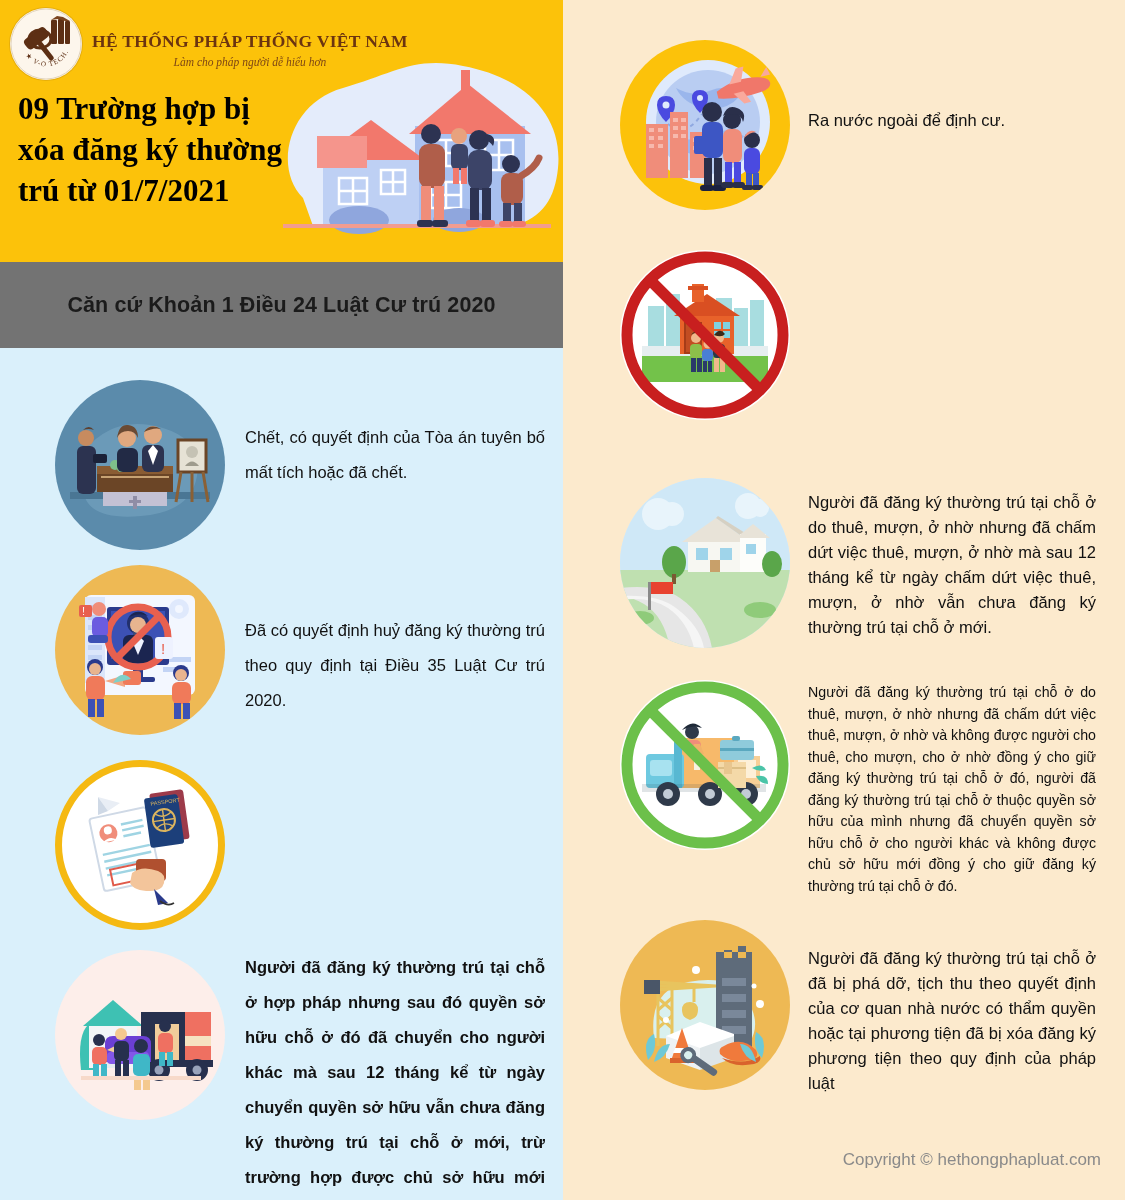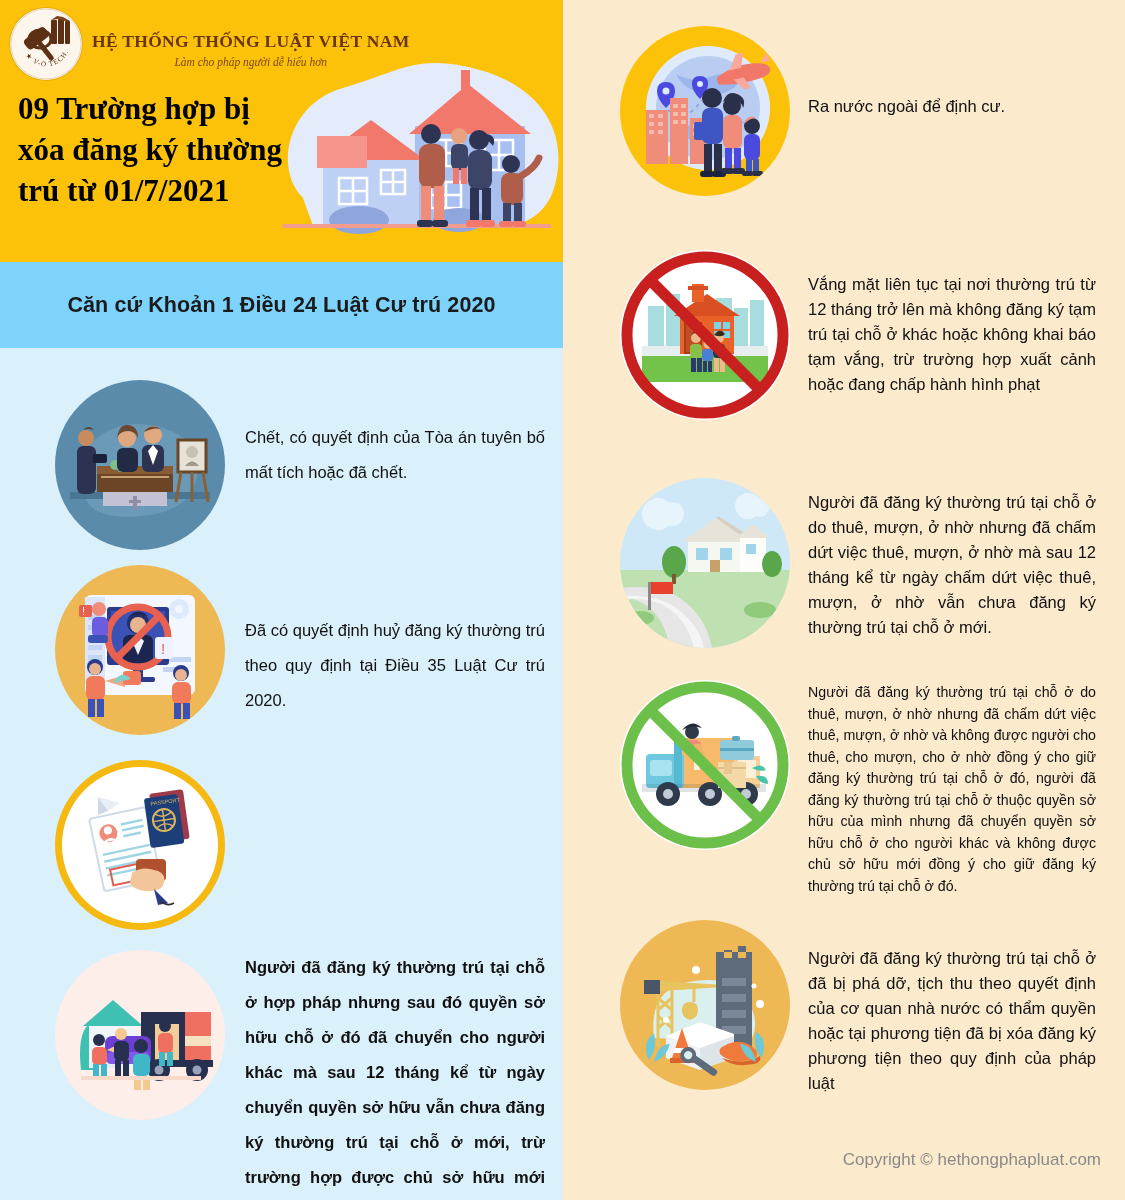--- a/index.html
+++ b/index.html
@@ -47,21 +47,21 @@
     font-family: "Liberation Serif", serif; font-weight: bold;
     font-size: 31px; line-height: 41px; color: #000000;
   }
 
   
   .header-illus { position: absolute; right: 0px; top: 48px; width: 300px; height: 212px; }
 
   
   .subtitle-band {
     position: absolute; left: 0; top: 262px; width: 563px; height: 86px;
-    background: #7dd3fc; display: flex; align-items: center; justify-content: center;
+    background: #737373; display: flex; align-items: center; justify-content: center;
   }
   .subtitle-text {
     font-size: 21.5px; font-weight: bold; color: #1b1b1b; letter-spacing: .1px;
   }
 
   
   .item { position: absolute; display: flex; align-items: flex-start; }
   .icon-wrap { flex: 0 0 auto; position: relative; }
   .icon-circle { border-radius: 50%; position: relative; overflow: hidden; }
   .item-text {
@@ -116,21 +116,21 @@
           </g>
           <ellipse cx="30" cy="31" rx="11" ry="9" fill="none" stroke="#5d2f14" stroke-width="3"></ellipse>
 
           <path id="arcpath" d="M14 44 A24 24 0 0 0 58 44" fill="none"></path>
           <text font-family="Liberation Serif, serif" font-size="7" fill="#5d2f14" letter-spacing="1.1">
             <textPath href="#arcpath" startOffset="6%">★ V-O TECH., JSC ★</textPath>
           </text>
         </svg>
       </div>
       <div class="brand-text">
-        <div class="brand-title">HỆ THỐNG THỐNG LUẬT VIỆT NAM</div>
+        <div class="brand-title">HỆ THỐNG PHÁP THỐNG VIỆT NAM</div>
         <div class="brand-sub">Làm cho pháp người dễ hiểu hơn</div>
       </div>
     </div>
 
     <div class="headline">09 Trường hợp bị xóa đăng ký thường trú từ 01/7/2021</div>
 
     <div class="header-illus">
       <svg width="300" height="212" viewBox="0 0 300 212">
         <path d="M40 150 C10 120 25 55 80 40 C130 26 150 8 200 18 C265 30 300 70 295 120 C292 150 280 170 250 178 L50 178 Z" fill="#e4ecfb"></path>
 
@@ -408,21 +408,21 @@
             <rect x="104" y="102" width="6" height="14" fill="#3fb7c7"></rect>
             <rect x="112" y="102" width="6" height="14" fill="#3fb7c7"></rect>
           </g>
           <rect x="26" y="126" width="120" height="4" fill="#f7d9c9"></rect>
         </svg>
       </div>
     </div>
     <div class="item-text" style="margin-top:0px;font-weight:bold;">Người đã đăng ký thường trú tại chỗ ở hợp pháp nhưng sau đó quyền sở hữu chỗ ở đó đã chuyển cho người khác mà sau 12 tháng kể từ ngày chuyển quyền sở hữu vẫn chưa đăng ký thường trú tại chỗ ở mới, trừ trường hợp được chủ sở hữu mới đồng ý tiếp tục cho thuê, cho mượn, cho ở nhà và cho đăng ký thường  trú tại chỗ ở đó.</div>
   </div>
 
-  <div class="item item-r" style="top:26px;">
+  <div class="item item-r" style="top:40px;">
     <div class="icon-wrap">
       <div class="icon-circle" style="background:#fcc20a;">
         <svg width="170" height="170" viewBox="0 0 170 170">
           <circle cx="88" cy="82" r="62" fill="#dfeafc"></circle>
           <circle cx="88" cy="82" r="52" fill="#b9cdf2"></circle>
           <g fill="#9ab6ec">
             <path d="M56 48 q18 10 36 2 q14 -6 28 6 q-14 16 -36 12 q-20 -4 -28 -20z"></path>
             <path d="M50 96 q22 8 40 -2 q16 -8 34 2 q-16 22 -42 20 q-24 -2 -32 -20z"></path>
           </g>
 
@@ -542,21 +542,20 @@
             <rect x="93" y="94" width="12" height="14" rx="4" fill="#2a3a4a"></rect>
             <rect x="94" y="108" width="5" height="14" fill="#f0b98b"></rect>
             <rect x="100" y="108" width="5" height="14" fill="#f0b98b"></rect>
           </g>
 
           <circle cx="85" cy="85" r="78" fill="none" stroke="#c81f1f" stroke-width="11"></circle>
           <line x1="30" y1="30" x2="140" y2="140" stroke="#c81f1f" stroke-width="11"></line>
         </svg>
       </div>
     </div>
-    <div class="item-text" style="margin-top:22px;">Vắng mặt liên tục tại nơi thường trú từ 12 tháng trở lên mà không đăng ký tạm trú tại chỗ ở khác hoặc không khai báo tạm vắng, trừ trường hợp xuất cảnh hoặc đang chấp hành hình phạt</div>
   </div>
 
   <div class="item item-r" style="top:478px;">
     <div class="icon-wrap">
       <div class="icon-circle" style="background:#d7ecf8;">
         <svg width="170" height="170" viewBox="0 0 170 170">
           <rect x="0" y="0" width="170" height="96" fill="#cfe8f7"></rect>
           <circle cx="38" cy="36" r="16" fill="#e8f4fb"></circle>
           <circle cx="52" cy="36" r="12" fill="#e8f4fb"></circle>
           <circle cx="128" cy="28" r="13" fill="#e8f4fb"></circle>

